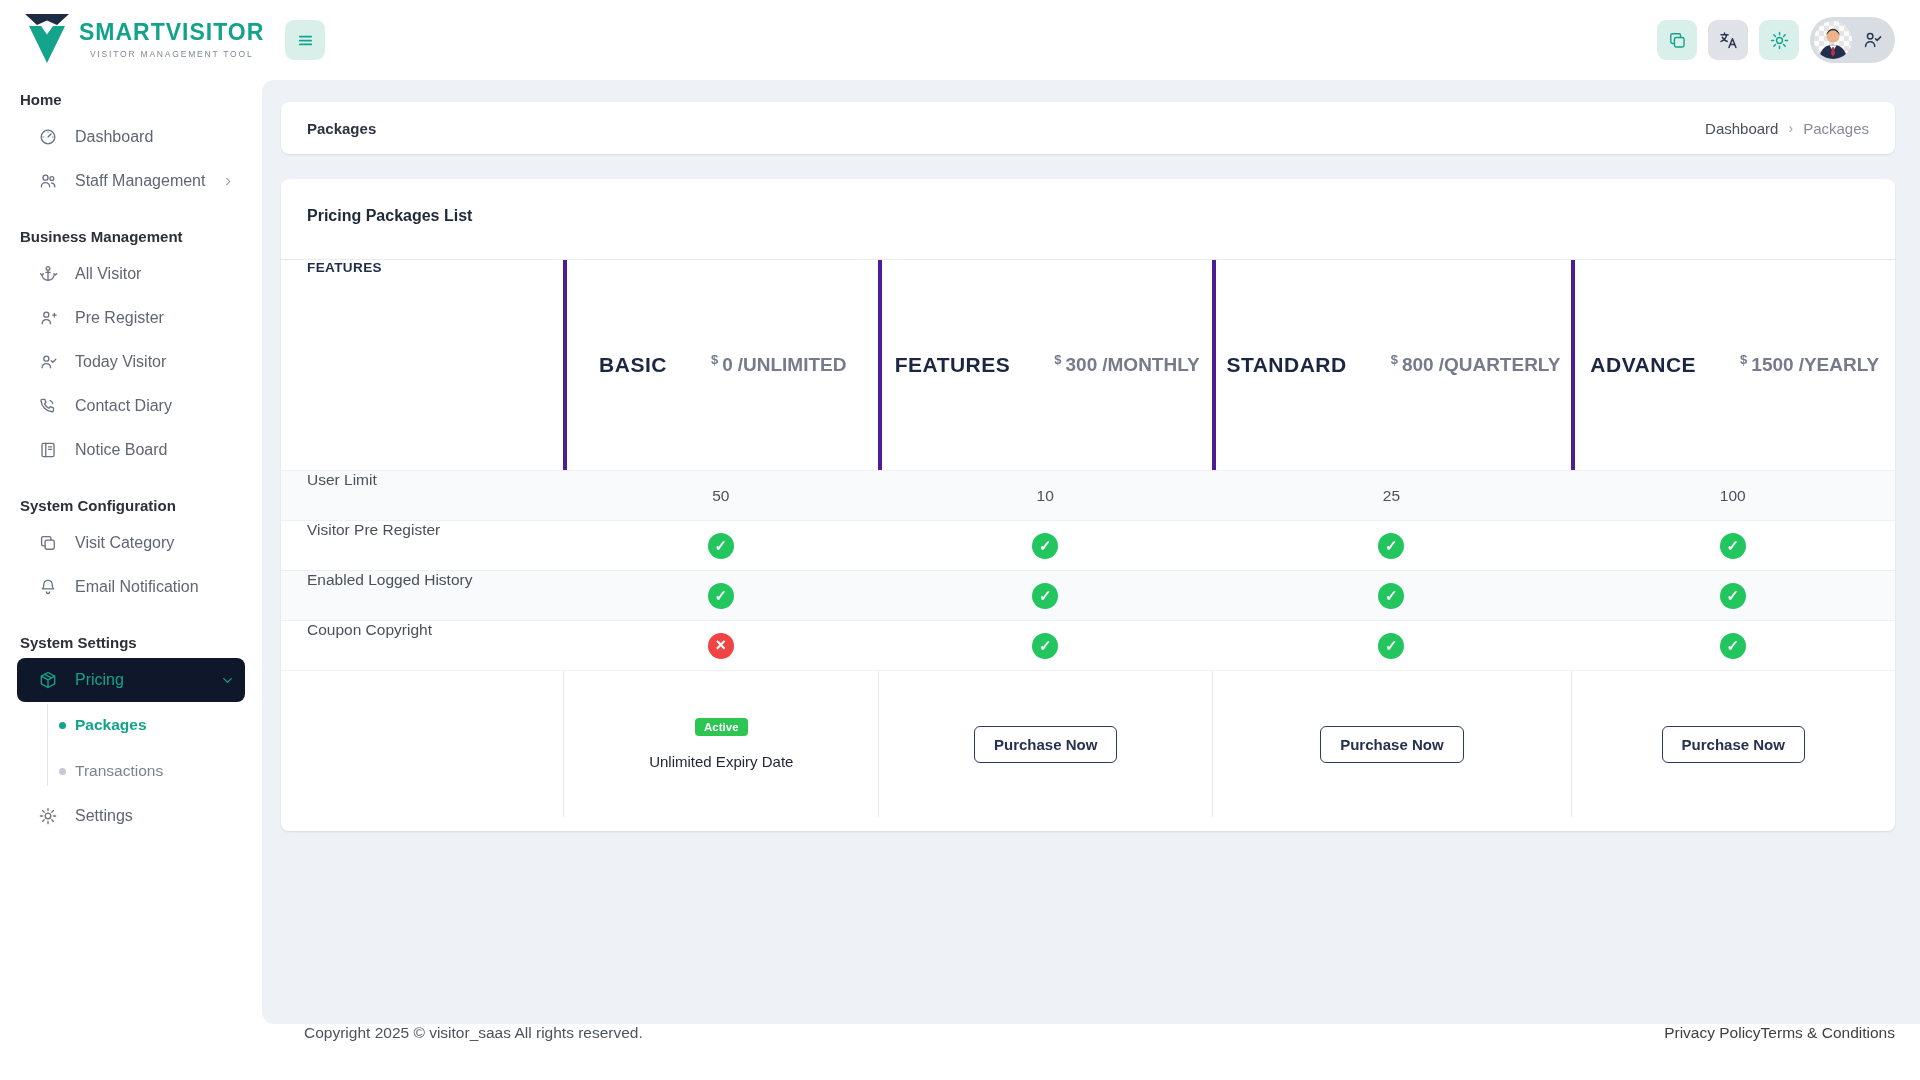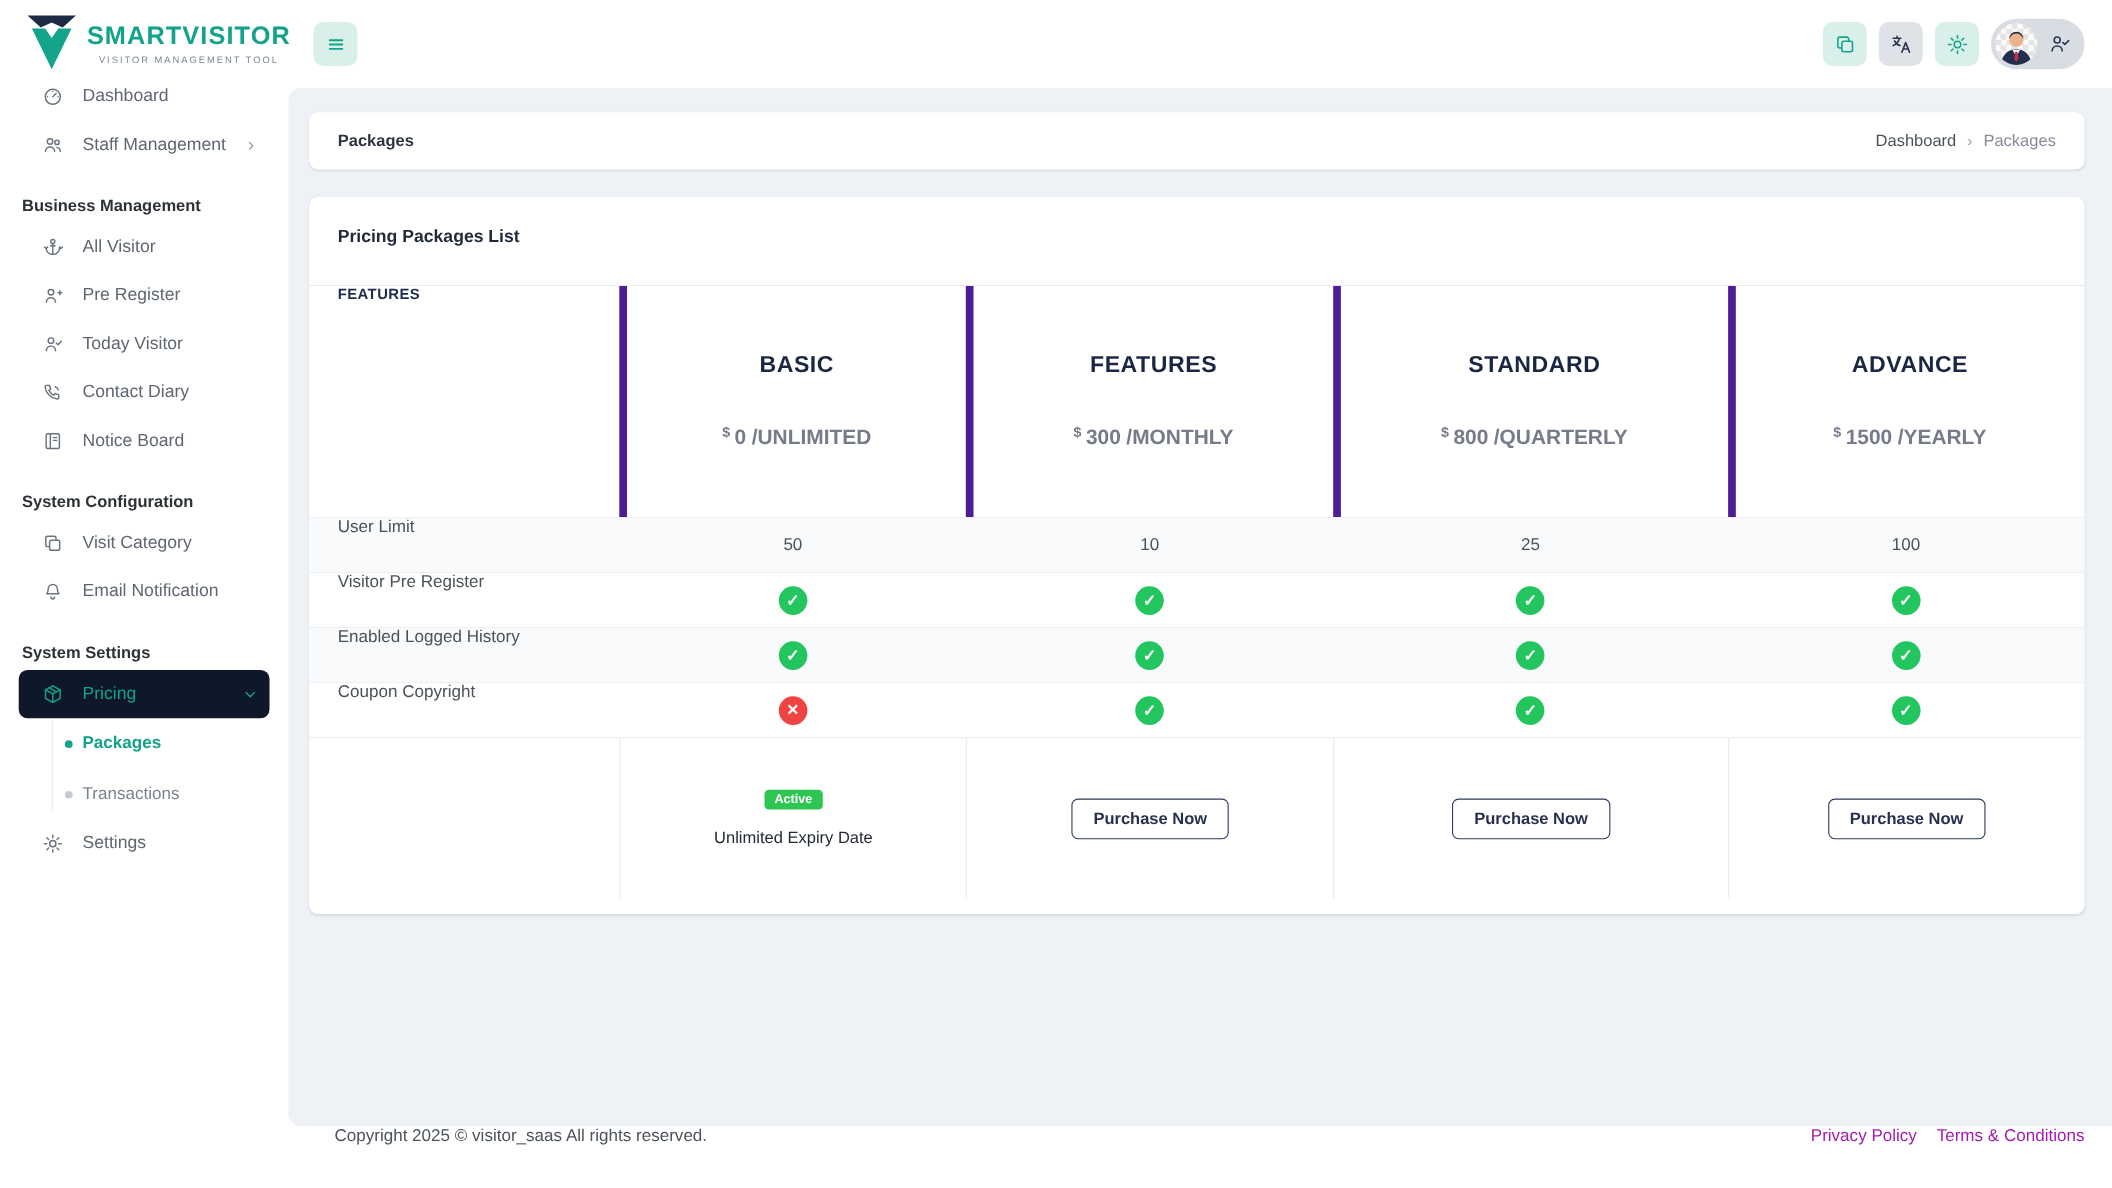--- a/index.html
+++ b/index.html
@@ -56,22 +56,22 @@
   .crumb-cur{color:#878a99}
 
   .table-card{margin-top:25px;padding-bottom:14px}
   .card-title{padding:28px 26px 34px;font-size:16px;font-weight:bold;color:#1f2937;
               border-bottom:1px solid #e9ebec}
 
   .c0{width:17.5%}.c1{width:19.5%}.c2{width:20.7%}.c3{width:22.2%}.c4{flex:1}
   .t-head{display:flex;height:210px}
   .feat-cell{display:flex;padding-left:26px;box-sizing:border-box}
   .feat-label{font-size:13.5px;font-weight:bold;color:#1e2b4a;letter-spacing:.4px}
-  .pkg-cell{display:flex;flex-direction:column;align-items:center;justify-content:center;gap:44px;
-            border-left:7px solid #4c1d95;box-sizing:border-box}
+  .pkg-cell{display:flex;flex-direction:row;align-items:center;justify-content:center;gap:44px;
+            border-left:4px solid #4c1d95;box-sizing:border-box}
   .pkg-name{font-size:21px;font-weight:bold;color:#1b2742;letter-spacing:.5px}
   .price{font-size:19px;font-weight:bold;color:#757b8a}
   .price .cur{font-size:13px;position:relative;top:-7px;margin-right:4px}
   .price .amt{margin-right:5px}
 
   .t-row{display:flex;align-items:center;height:49px;font-size:15.5px;color:#4a5158;
          border-top:1px solid #eef1f4}
   .t-row.stripe{background:#f8fafc}
   .t-row .feat-cell{height:100%}
   .val-cell{display:flex;align-items:center;justify-content:center;box-sizing:border-box}
@@ -86,21 +86,21 @@
   .act-cell.nob{border-left:none}
   .badge{background:#2dc653;color:#fff;font-size:11.5px;font-weight:bold;padding:3px 9px;border-radius:4px}
   .act-note{margin-top:17px;font-size:15px;font-weight:500;color:#212936}
   .buy-btn{background:#fff;border:1.5px solid #2e3a59;border-radius:6px;color:#27314f;font-weight:bold;
            font-size:15px;padding:9px 19px;cursor:pointer;font-family:"Liberation Sans",sans-serif}
 
   
   .footer{position:absolute;left:262px;bottom:0;right:0;height:56px;background:#fff;display:flex;
           align-items:flex-start;justify-content:space-between;padding:0 25px 0 42px;box-sizing:border-box}
   .copy{font-size:15.5px;color:#4c535b}
-  .flinks{display:flex;gap:18px;font-size:15.5px;color:#a21caf}
+  .flinks{display:flex;font-size:15.5px;color:#404040}
   .flink{cursor:pointer}
 </style>
 </head>
 <body>
 
 <svg class="hiddefs" xmlns="http://www.w3.org/2000/svg">
   <defs>
     <symbol id="i-gauge" viewBox="0 0 24 24">
         <g fill="none" stroke="currentColor" stroke-width="1.6" stroke-linecap="round">
           <circle cx="12" cy="12" r="8.2"></circle>
@@ -209,20 +209,21 @@
     <svg>
         <use href="#i-logo"></use>
       </svg>
     <div>
       <div class="logo-name">SMARTVISITOR</div>
       <div class="logo-tag">VISITOR MANAGEMENT TOOL</div>
     </div>
   </div>
 
   <nav>
+    <div class="sec">Home</div>
     <div class="item">
       <svg class="ic">
           <use href="#i-gauge"></use>
         </svg>
       <span>Dashboard</span>
     </div>
     <div class="item">
       <svg class="ic">
           <use href="#i-users"></use>
         </svg>

